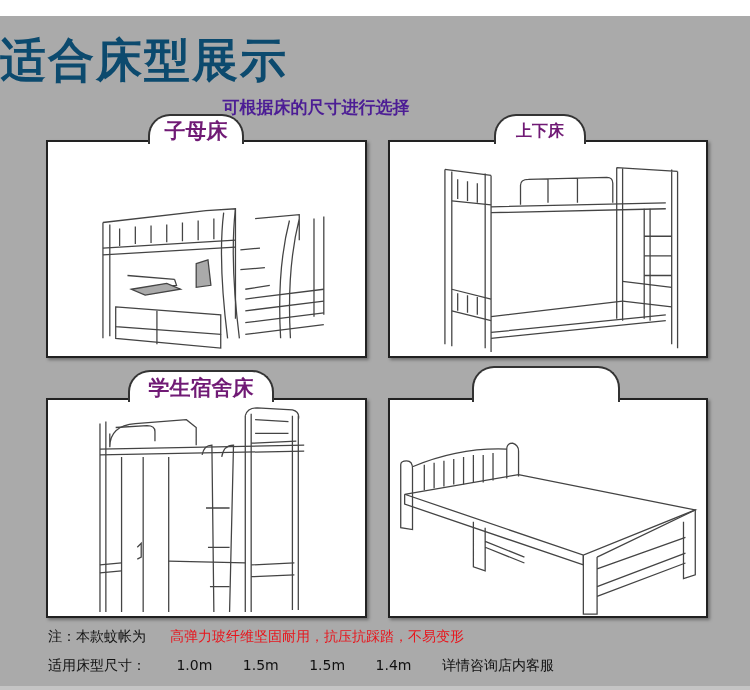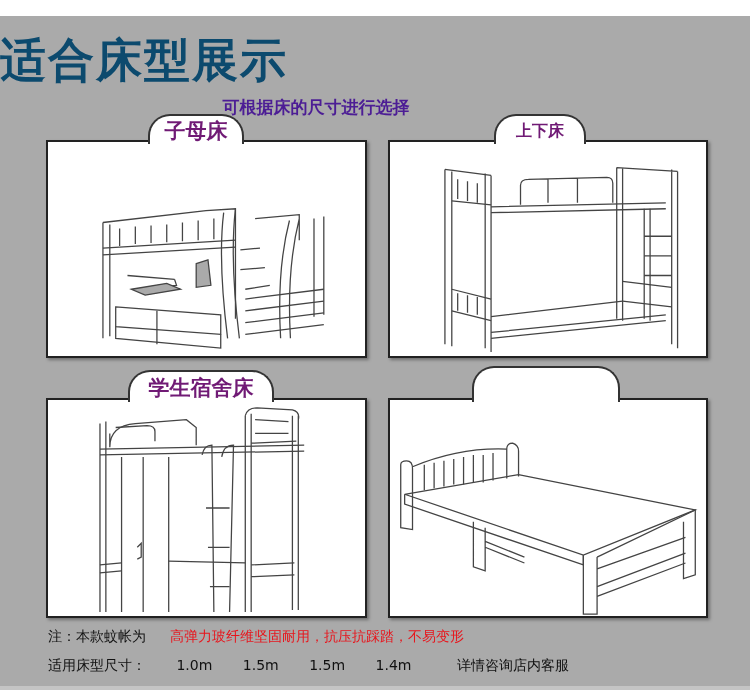--- a/index.html
+++ b/index.html
@@ -18,21 +18,21 @@
   .t1 { left:148px; top:114px; width:96px; height:30px; font-size:21px; line-height:30px; }
   .t2 { left:494px; top:114px; width:92px; height:30px; font-size:16px; line-height:30px; }
   .t3 { left:128px; top:370px; width:146px; height:32px; font-size:21px; line-height:32px;text-align:center; }
   .t4 { left:472px; top:366px; width:148px; height:36px; font-size:16px; line-height:18px; padding-top:4px; }
   .art { position:absolute; left:0; top:0; width:100%; height:100%; }
   .note { position:absolute; left:48px; top:626px; font-size:14px; color:#111; line-height:20px; white-space:nowrap; }
   .note .red { color:#e8151c;margin-left:24px; }
   .sizes { position:absolute; left:48px; top:655px; font-size:14px; color:#111; line-height:20px; white-space:nowrap; }
   .sizes .sz { margin-left:26px; }
   .sizes .sz:first-of-type { margin-left:6px; }
-  .sizes .contact { margin-left:41px; }
+  .sizes .contact { margin-left:26px; }
 </style>
 </head>
 <body>
 
 <div class="topstrip"></div>
 
 <div class="title">适合床型展示</div>
 <div class="subtitle">可根据床的尺寸进行选择</div>
 
 <div class="tab t1">

